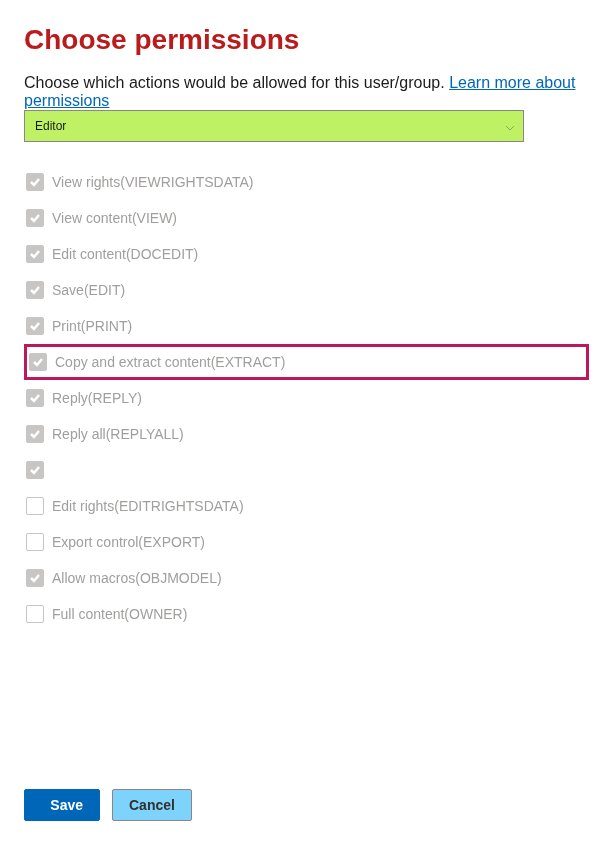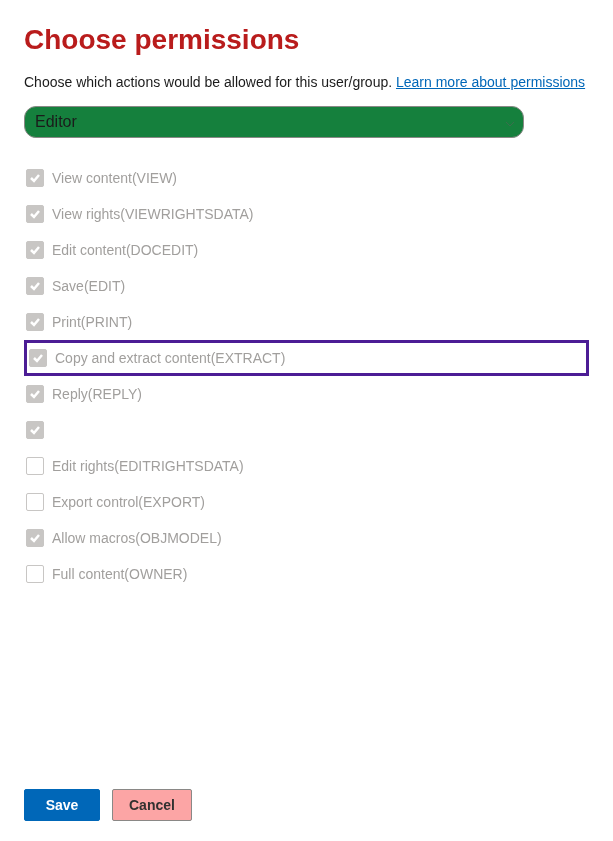--- a/index.html
+++ b/index.html
@@ -15,42 +15,41 @@
       padding: 24px;
       position: relative;
     }
     .title {
       font-size: 28px;
       font-weight: 600;
       color: #b91c1c;
       margin-bottom: 18px;
     }
     .subtitle {
-      font-size: 14px;
+      font-size: 16px;
       color: #1b1b1b;
-      margin-bottom: 16px;
     }
     .subtitle a {
       color: #0067b8;
       text-decoration: underline;
     }
     .select-wrap {
       position: relative;
       width: 500px;
       margin-bottom: 22px;
     }
     .select-input {
       width: 100%;
       height: 32px;
       border: 1px solid #8a8886;
-      border-radius: 12px;
+      border-radius: 0;
       padding: 0 10px;
-      font-size: 16px;
+      font-size: 12px;
       color: #1b1b1b;
-      background: #15803d;
+      background: #bef264;
       outline: none;
     }
     .select-chevron {
       position: absolute;
       right: 8px;
       top: 50%;
       transform: translateY(-50%);
       pointer-events: none;
       width: 12px;
       height: 12px;
@@ -62,21 +61,21 @@
       gap: 0;
     }
     .perm-item {
       display: flex;
       align-items: center;
       padding: 8px 2px;
       gap: 8px;
       height: 36px;
     }
     .perm-item.highlighted {
-      border: 3px solid #4c1d95;
+      border: 3px solid #be185d;
       padding: 5px 2px;
     }
     .checkbox {
       width: 18px;
       height: 18px;
       border: 1px solid #c8c6c4;
       border-radius: 2px;
       display: flex;
       align-items: center;
       justify-content: center;
@@ -111,28 +110,29 @@
     }
     .btn {
       min-width: 76px;
       height: 32px;
       padding: 0 16px;
       border-radius: 2px;
       font-size: 14px;
       font-weight: 600;
       cursor: pointer;
       border: 1px solid transparent;
+      text-align: right;
     }
     .btn-primary {
       background: #0067b8;
       color: #fff;
       border-color: #0067b8;
     }
     .btn-secondary {
-      background: #fca5a5;
+      background: #7dd3fc;
       color: #323130;
       border-color: #8a8886;
     }
   </style>
 </head>
 <body>
 
 <h1 class="title">Choose permissions</h1>
 
 <p class="subtitle">
@@ -148,36 +148,36 @@
   </span>
 </div>
 
 <div class="perm-list" id="perm-list">
     <div class="perm-item">
       <div class="checkbox checked">
         <svg viewBox="0 0 12 12">
           <polyline points="2,6 5,9 10,3"></polyline>
         </svg>
       </div>
+      <span class="perm-label">View rights(VIEWRIGHTSDATA)</span>
+    </div>
+    <div class="perm-item">
+      <div class="checkbox checked">
+        <svg viewBox="0 0 12 12">
+          <polyline points="2,6 5,9 10,3"></polyline>
+        </svg>
+      </div>
       <span class="perm-label">View content(VIEW)</span>
     </div>
     <div class="perm-item">
       <div class="checkbox checked">
         <svg viewBox="0 0 12 12">
           <polyline points="2,6 5,9 10,3"></polyline>
         </svg>
       </div>
-      <span class="perm-label">View rights(VIEWRIGHTSDATA)</span>
-    </div>
-    <div class="perm-item">
-      <div class="checkbox checked">
-        <svg viewBox="0 0 12 12">
-          <polyline points="2,6 5,9 10,3"></polyline>
-        </svg>
-      </div>
       <span class="perm-label">Edit content(DOCEDIT)</span>
     </div>
     <div class="perm-item">
       <div class="checkbox checked">
         <svg viewBox="0 0 12 12">
           <polyline points="2,6 5,9 10,3"></polyline>
         </svg>
       </div>
       <span class="perm-label">Save(EDIT)</span>
     </div>
@@ -197,20 +197,28 @@
       </div>
       <span class="perm-label">Copy and extract content(EXTRACT)</span>
     </div>
     <div class="perm-item">
       <div class="checkbox checked">
         <svg viewBox="0 0 12 12">
           <polyline points="2,6 5,9 10,3"></polyline>
         </svg>
       </div>
       <span class="perm-label">Reply(REPLY)</span>
+    </div>
+    <div class="perm-item">
+      <div class="checkbox checked">
+        <svg viewBox="0 0 12 12">
+          <polyline points="2,6 5,9 10,3"></polyline>
+        </svg>
+      </div>
+      <span class="perm-label">Reply all(REPLYALL)</span>
     </div>
     <div class="perm-item">
       <div class="checkbox checked">
         <svg viewBox="0 0 12 12">
           <polyline points="2,6 5,9 10,3"></polyline>
         </svg>
       </div>
     </div>
     <div class="perm-item">
       <div class="checkbox"></div>

